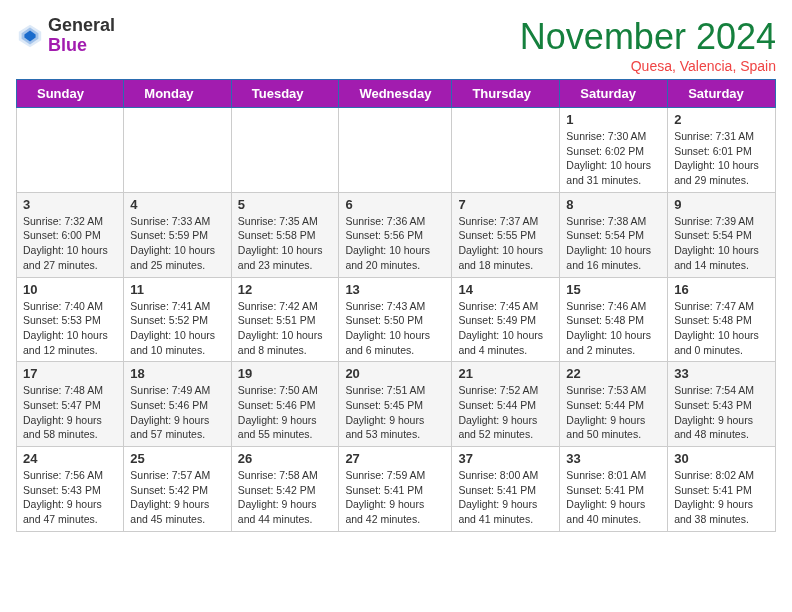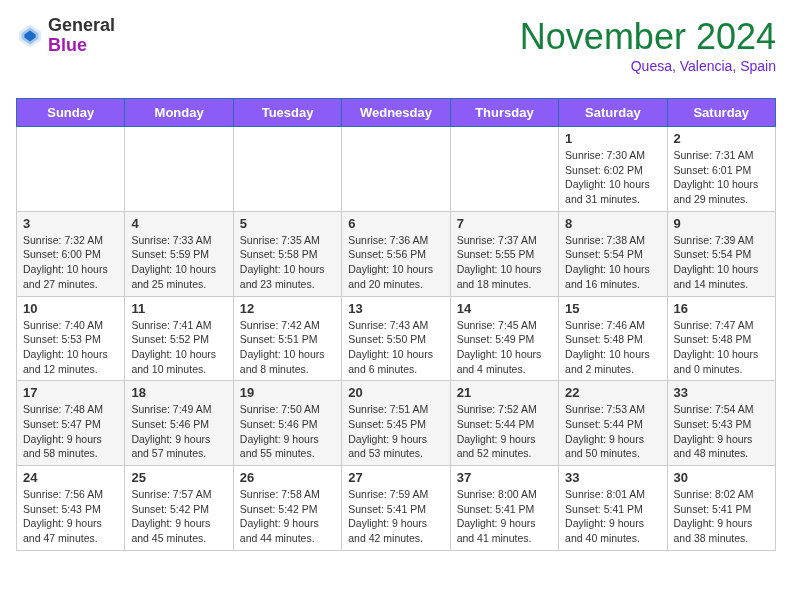--- a/index.html
+++ b/index.html
@@ -7,21 +7,21 @@
       font-family: Arial, sans-serif;
       background: #fff;
       width: 792px;
       min-height: 612px;
       padding: 16px;
     }
     .header {
       display: flex;
       justify-content: space-between;
       align-items: flex-start;
-      margin-bottom: 24px;
+      margin-bottom: 5px;
     }
     .logo {
       display: flex;
       align-items: center;
       gap: 4px;
     }
     .logo-text {
       font-size: 18px;
       font-weight: bold;
       line-height: 1.1;
@@ -35,32 +35,32 @@
     .title-block {
       text-align: right;
     }
     .month-title {
       font-size: 36px;
       font-weight: normal;
       color: #15803d;
     }
     .location {
       font-size: 14px;
-      color: #6d28d9;
+      color: #ef4444;
     }
     .calendar {
       width: 100%;
       border-collapse: collapse;
       border: 1px solid #ccc;
     }
     .calendar th {
-      background: #8b5cf6;
+      background: #a21caf;
       color: #fff;
-      text-align: center;
-      padding: 6px 8px;
+      text-align: left;
+      padding: 6px 20px;
       font-size: 13px;
       border: 1px solid #2b6cb0;
     }
     .calendar td {
       vertical-align: top;
       padding: 4px 6px;
       border: 1px solid #ccc;
       width: calc(100% / 7);
       min-height: 80px;
       font-size: 11px;

